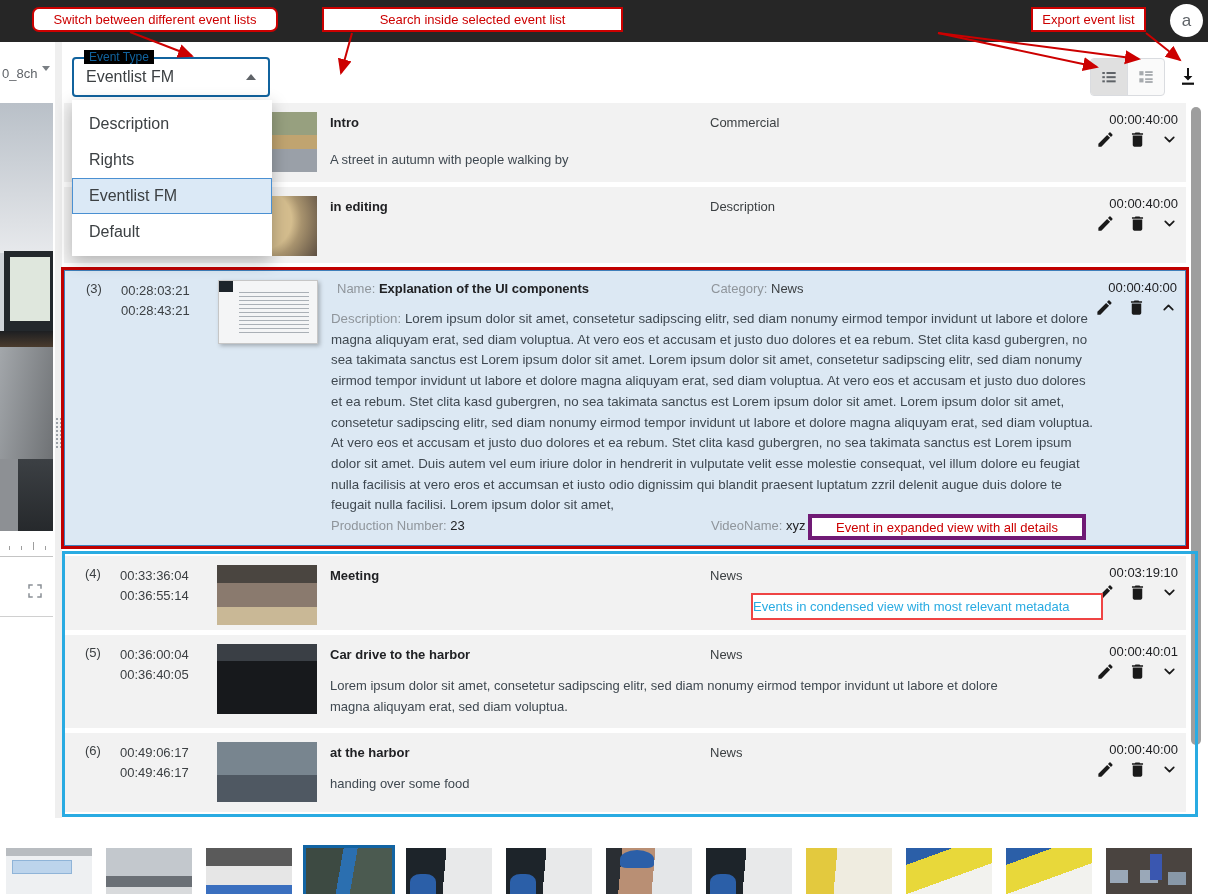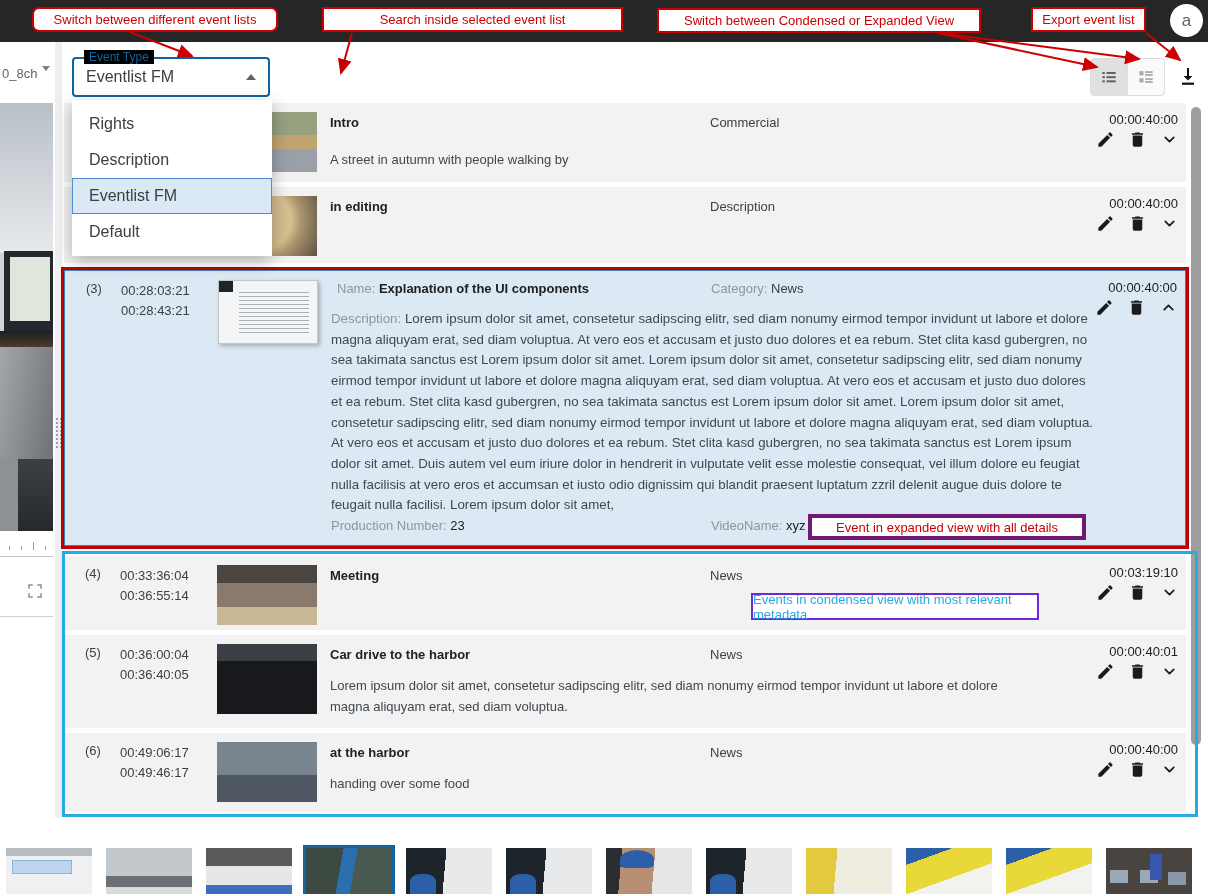--- a/index.html
+++ b/index.html
@@ -75,22 +75,22 @@
   .ricon{width:21px;height:21px;display:flex;align-items:center;justify-content:center;}
   .glabel{color:#8f959b;}
   .exp-name{position:absolute;left:272px;top:10px;font-size:13px;color:#202124;}
   .exp-name b{font-weight:bold;}
   .exp-cat{position:absolute;left:646px;top:10px;font-size:13px;color:#3c4043;}
   .exp-desc{position:absolute;left:266px;top:38px;width:766px;font-size:13.3px;line-height:20.7px;color:#3f4850;}
   .exp-foot-l{position:absolute;left:266px;top:247px;font-size:13px;color:#202124;}
   .exp-foot-r{position:absolute;left:646px;top:247px;font-size:13px;color:#202124;}
   .callout-inrow-red{position:absolute;left:743px;top:243px;width:278px;height:26px;background:#fff;border:4px solid #701a75;
         color:#cc0000;font-size:13px;display:flex;align-items:center;justify-content:center;z-index:25;}
-  .callout-inrow-cyan{position:absolute;left:687px;top:37px;width:288px;height:27px;background:#fff;border:2px solid #6d28d9;
-        color:#29abe2;font-size:13px;display:flex;align-items:center;justify-content:flex-end;z-index:25;}
+  .callout-inrow-cyan{position:absolute;left:687px;top:37px;width:352px;height:27px;background:#fff;border:2px solid #ef4444;
+        color:#29abe2;font-size:13px;display:flex;align-items:center;justify-content:flex-start;z-index:25;}
   .cyan-frame{position:absolute;left:62px;top:551px;width:1136px;height:266px;border:3px solid #29abe2;z-index:20;pointer-events:none;}
 
   
   .sb-thumb{position:absolute;left:1191px;top:107px;width:10px;height:638px;background:#9e9e9e;border-radius:5px;z-index:15;}
 
   
   .t-autumn{background:linear-gradient(180deg,#97a07f 0 38%,#c0a470 38% 62%,#9aa0a8 62% 100%);}
   .t-woman{background:radial-gradient(circle at 45% 40%,#d4bd8e 0 45%,#a8936e 60%,#5d4f42 100%);}
   .t-ui{background:#f4f5f6;border:1px solid #c6c6c6;box-shadow:2px 2px 4px rgba(0,0,0,.25);}
   .t-ui .corner{position:absolute;left:0;top:0;width:14px;height:11px;background:#1d242a;}
@@ -124,23 +124,20 @@
 
 <div class="canvas">
 
   <div class="topbar"></div>
   <div class="callout" style="left:32px;top:7px;width:246px;height:25px;border-radius:7px;">
       <span>Switch between different event lists</span>
     </div>
   <div class="callout" style="left:322px;top:7px;width:301px;height:25px;">
       <span>Search inside selected event list</span>
     </div>
-  <div class="callout" style="left:657px;top:8px;width:324px;height:25px;">
-      <span>Switch between Condensed or Expanded View</span>
-    </div>
   <div class="callout" style="left:1031px;top:7px;width:115px;height:25px;">
       <span>Export event list</span>
     </div>
   <div class="avatar">
       <span>a</span>
     </div>
 
   <svg class="arrows">
     <defs>
       <marker id="arr" markerWidth="9" markerHeight="8" refX="7" refY="3.5" orient="auto">
@@ -217,24 +214,24 @@
   </div>
   <div class="download-btn">
     <svg viewBox="0 0 24 24" width="24" height="24">
       <path d="M11 4h2v8h3.4L12 16.6 7.6 12H11z" fill="#111"></path>
         <rect x="6" y="18.6" width="12" height="2.2" fill="#111"></rect>
     </svg>
   </div>
 
   <div class="menu">
     <div class="menu-item">
+        <span>Description</span>
+      </div>
+    <div class="menu-item">
         <span>Rights</span>
-      </div>
-    <div class="menu-item">
-        <span>Description</span>
       </div>
     <div class="menu-item selected">
         <span>Eventlist FM</span>
       </div>
     <div class="menu-item">
         <span>Default</span>
       </div>
   </div>
 
   <div class="row" style="top:103px;height:79px;">

